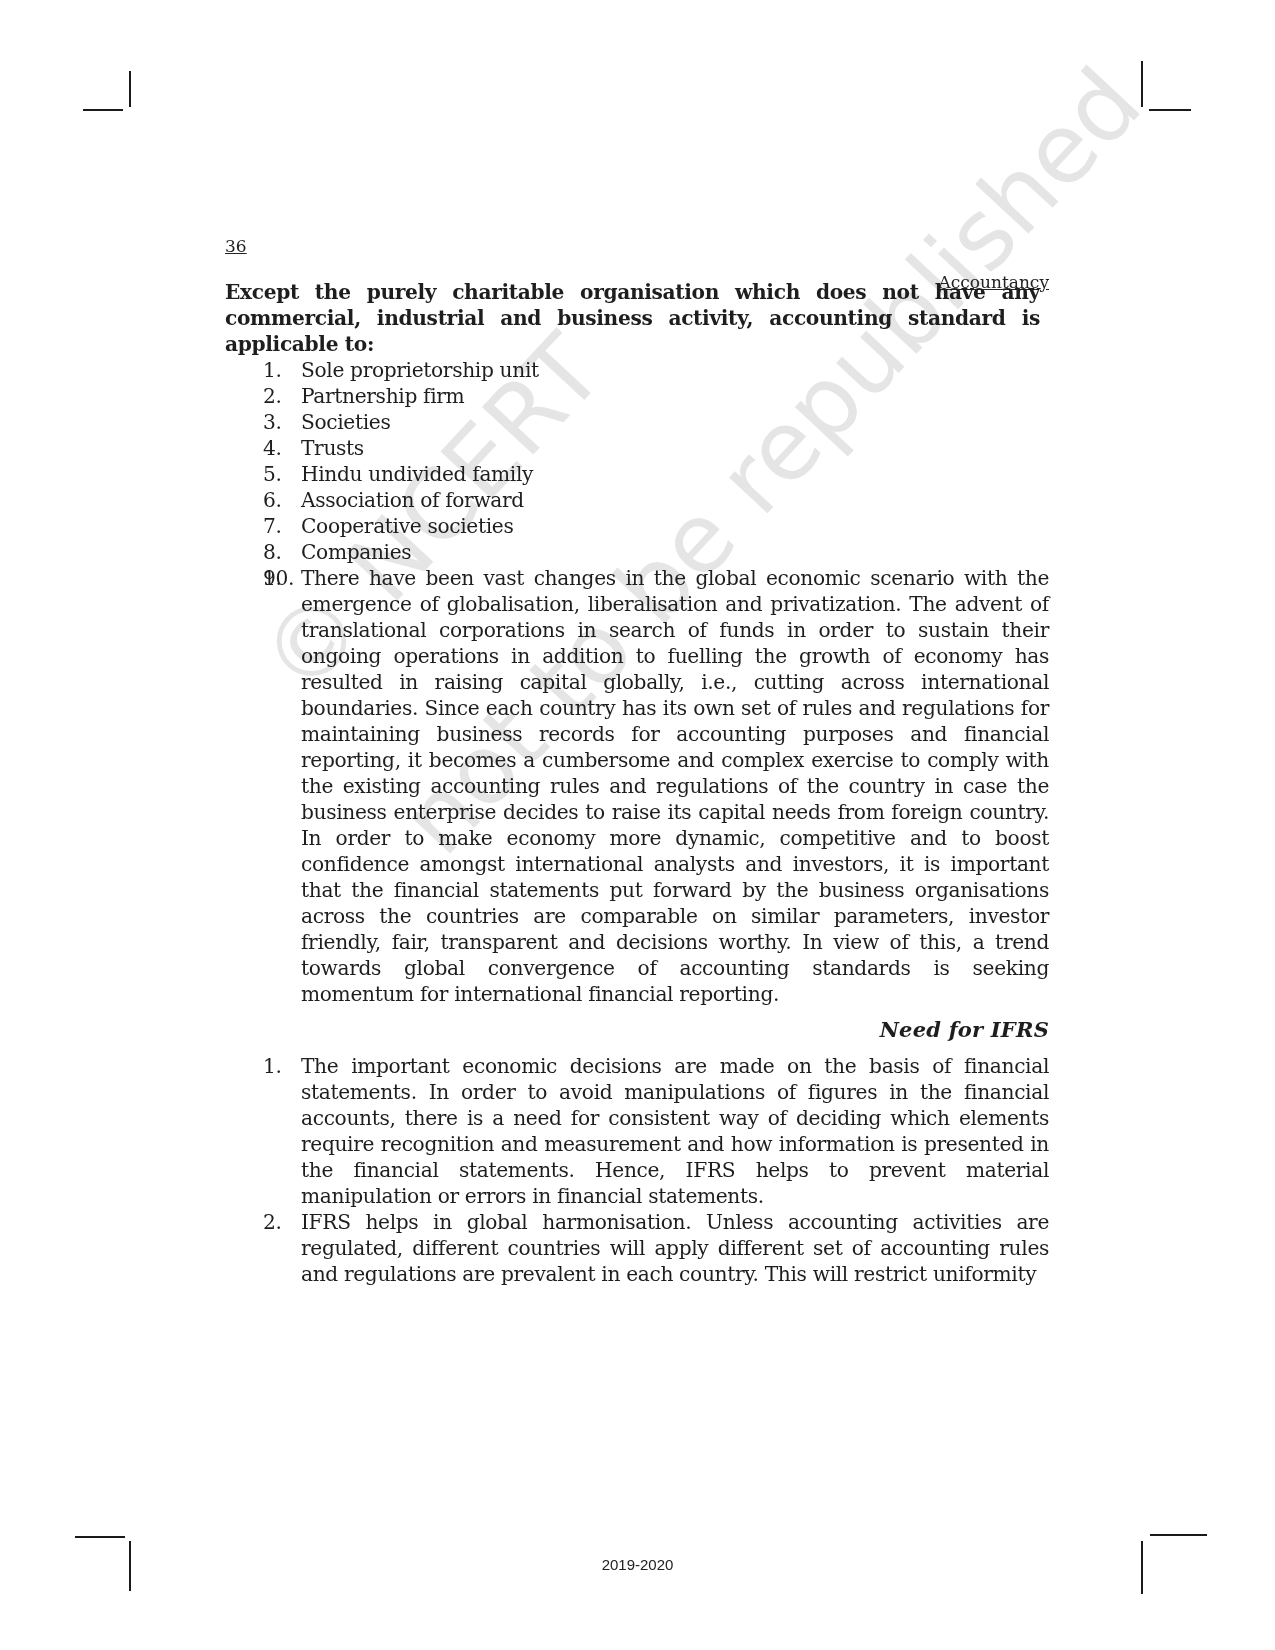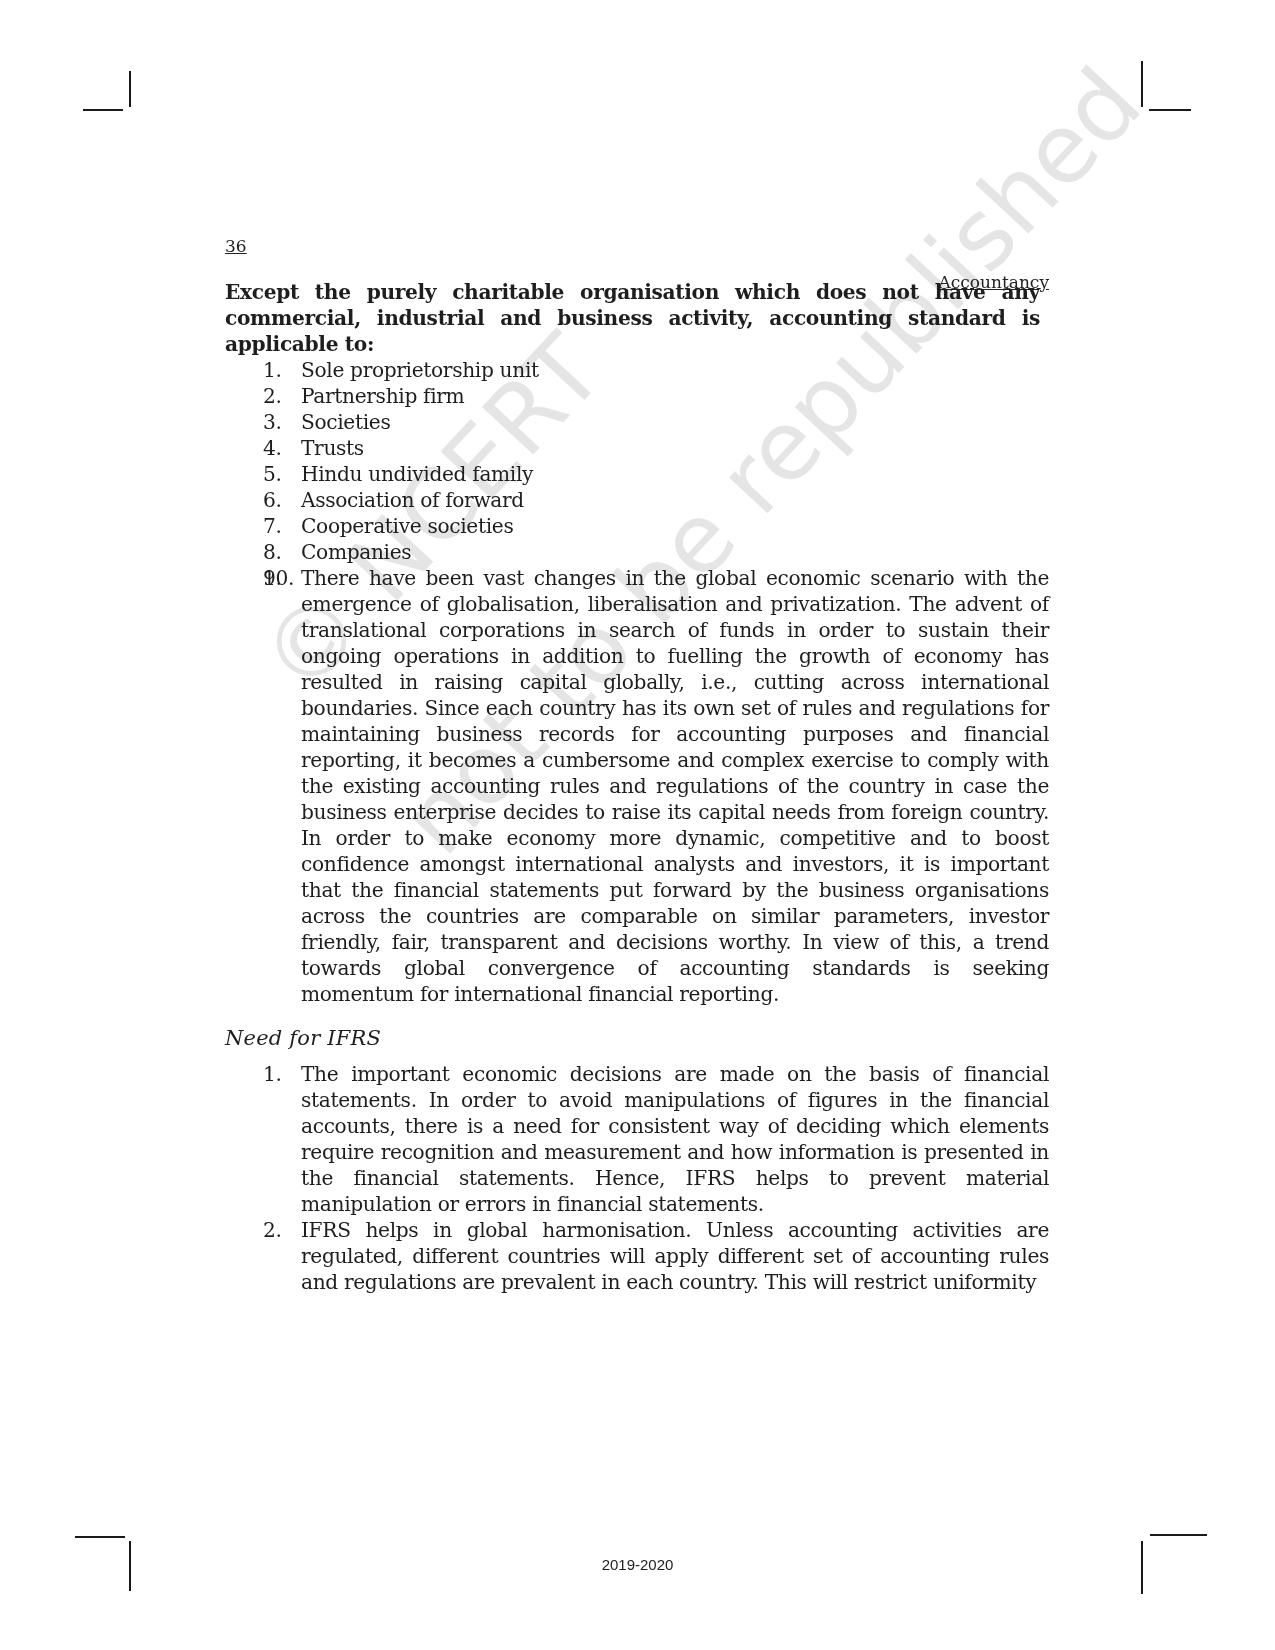--- a/index.html
+++ b/index.html
@@ -3,21 +3,21 @@
 <meta charset="utf-8">
 <style>
   html, body { margin: 0; padding: 0; background: #ffffff; }
   body { width: 1275px; height: 1650px; position: relative; overflow: hidden; color: #1e1e1e; }
   .crop { position: absolute; background: #1a1a1a; }
   .hdr { position: absolute; top: 236px; font-family: "DejaVu Serif", serif; font-size: 17px; color: #222; text-decoration: underline; }
   #page-num { left: 225px; }
   #running-head { right: 226px; margin-top: 36px; }
   .content { position: absolute; left: 225px; top: 276px; width: 824px; font-family: "DejaVu Serif", serif; font-size: 20.2px; line-height: 26px; letter-spacing: -0.35px; }
   h2 { margin: 0; font-family: "DejaVu Sans", sans-serif; font-style: italic; font-weight: bold; font-size: 21px; line-height: 30px; letter-spacing: 0.2px; }
-  h2.h-ifrs { font-family: "DejaVu Serif", serif; font-weight: normal; margin-top: 16px; font-size: 21px; }
+  h2.h-ifrs { font-family: "DejaVu Serif", serif; font-weight: bold; margin-top: 8px; font-size: 21px; text-align: right; }
   p { margin: 3px 9px 0 0; text-align: justify; font-weight: bold; }
   ol { list-style: none; margin: 0; padding: 0 0 0 38px; }
   ol.ifrs { margin-top: 8px; }
   li { position: relative; padding-left: 38px; text-align: justify; }
   li .num { position: absolute; left: 0; top: 0; }
   .wm { position: absolute; left: 240px; top: 640px; font-family: "DejaVu Sans", sans-serif; font-size: 96px; line-height: 110px; color: rgba(160,160,160,0.28); transform: rotate(-47deg); transform-origin: left top; white-space: nowrap; pointer-events: none; }
   .wm2 { left: 380px; top: 800px; }
   .footer { position: absolute; top: 1556px; left: 0; width: 1275px; text-align: center; font-family: "Liberation Sans", sans-serif; font-size: 15px; color: #222; }
 </style>
 </head>

